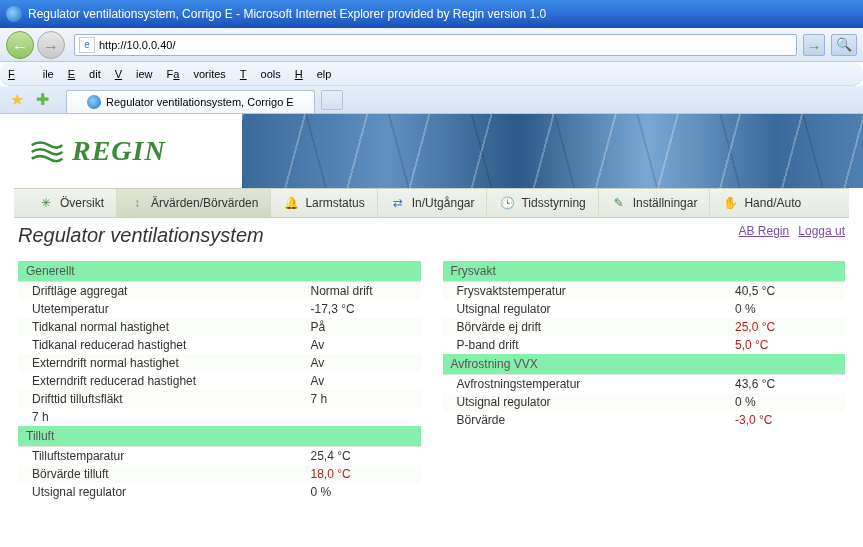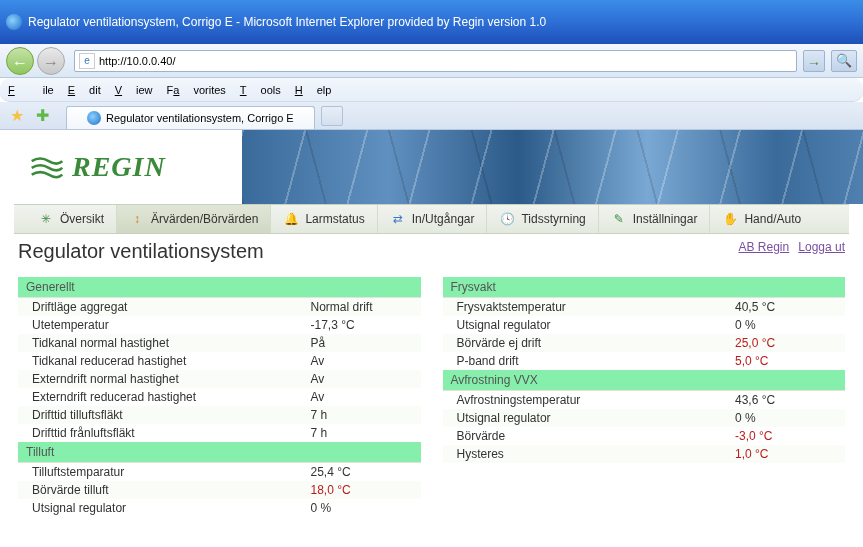--- a/index.html
+++ b/index.html
@@ -1,19 +1,19 @@
 <!DOCTYPE html>
 <html><head>
 <meta charset="utf-8">
 <style>
   * { box-sizing: border-box; margin: 0; padding: 0; }
   body { font-family: Tahoma, Verdana, sans-serif; font-size: 11px; background: #fff; }
   
   
-  .titlebar { background: linear-gradient(to bottom, #3b8de8, #2d6fd6, #1c50b8); color: #fff; height: 44px; display: flex; align-items: center; padding: 0 6px; font-size: 12px; }
+  .titlebar { background: linear-gradient(to bottom, #3b8de8, #2d6fd6, #1c50b8); color: #fff; height: 28px; display: flex; align-items: center; padding: 0 6px; font-size: 12px; }
   .titlebar .ie-icon { width: 16px; height: 16px; margin-right: 6px; background: radial-gradient(circle at 40% 40%, #8fd1ff, #1a6fc7); border-radius: 50%; position: relative; }
   
   
   .navbar { background: linear-gradient(to bottom, #f3f7fd, #dce7f5); height: 34px; display: flex; align-items: center; padding: 0 6px; border-bottom: 1px solid #b8c9de; }
   .nav-btn { width: 28px; height: 28px; border-radius: 50%; margin-right: 3px; display: flex; align-items: center; justify-content: center; cursor: pointer; }
   .nav-back { background: linear-gradient(to bottom, #c6e2a8, #8fc65e); border: 1px solid #6fa83b; }
   .nav-fwd { background: linear-gradient(to bottom, #e8e8e8, #c8c8c8); border: 1px solid #aaa; }
   .nav-arrow { color: #fff; font-size: 16px; font-weight: bold; }
   .nav-fwd .nav-arrow { color: #888; }
   .addr-wrap { flex: 1; display: flex; align-items: center; background: #fff; border: 1px solid #9bb3ce; border-radius: 2px; height: 22px; margin: 0 6px; padding: 0 4px; }
@@ -45,21 +45,21 @@
   .regin-waves { width: 34px; height: 26px; margin-right: 8px; }
   
   .appnav { background: linear-gradient(to bottom, #f0f3ee, #e4e9df); border-top: 1px solid #c8d0c0; border-bottom: 1px solid #c8d0c0; height: 30px; display: flex; align-items: center; padding: 0 12px; margin: 0 14px; }
   .appnav-item { display: flex; align-items: center; padding: 0 12px; height: 100%; border-right: 1px solid #d4dccc; cursor: pointer; font-size: 12px; color: #333; }
   .appnav-item:last-child { border-right: none; }
   .appnav-item.active { background: linear-gradient(to bottom, #e0e6d6, #d0d8c4); }
   .appnav-icn { width: 16px; height: 16px; margin-right: 6px; display: inline-flex; align-items: center; justify-content: center; font-size: 12px; }
   
   .content { padding: 6px 18px 20px 18px; }
   .page-top { display: flex; justify-content: space-between; align-items: flex-start; }
-  .page-title { font-family: Verdana, sans-serif; font-size: 20px; color: #333; font-weight: normal; }
+  .page-title { font-family: Verdana, sans-serif; font-size: 20px; color: #333; font-weight: normal; font-style: italic; }
   .top-links a { color: #7a4fa0; text-decoration: underline; font-size: 12px; margin-left: 6px; cursor: pointer; }
   
   .cols { display: flex; gap: 22px; margin-top: 14px; }
   .col { flex: 1; }
   .sect-head { background: #86efac; color: #555; padding: 3px 8px; font-size: 12px; border-bottom: 1px solid #e0e5d8; }
   .row { display: flex; padding: 2px 0 2px 14px; font-size: 12px; color: #333; }
   .row:nth-child(even) { background: #fafcf7; }
   .row .label { flex: 1; }
   .row .val { width: 110px; color: #333; }
   .row .val.editable { color: #b91c1c; }
@@ -201,21 +201,20 @@
           </div>
           <div class="row">
             <span class="label">Externdrift reducerad hastighet</span>
             <span class="val">Av</span>
           </div>
           <div class="row">
             <span class="label">Drifttid tilluftsfläkt</span>
             <span class="val">7 h</span>
           </div>
           <div class="row">
-            <span class="label">Drifttid frånluftsfläkt</span>
             <span class="val">7 h</span>
           </div>
           <div class="sect-head">Tilluft</div>
           <div class="row">
             <span class="label">Tilluftstemparatur</span>
             <span class="val">25,4 °C</span>
           </div>
           <div class="row">
             <span class="label">Börvärde tilluft</span>
             <span class="val editable">18,0 °C</span>
@@ -249,20 +248,16 @@
             <span class="val">43,6 °C</span>
           </div>
           <div class="row">
             <span class="label">Utsignal regulator</span>
             <span class="val">0 %</span>
           </div>
           <div class="row">
             <span class="label">Börvärde</span>
             <span class="val editable">-3,0 °C</span>
           </div>
-          <div class="row">
-            <span class="label">Hysteres</span>
-            <span class="val editable">1,0 °C</span>
-          </div>
         </div>
     </div>
   </div>
 </div>
 
 </body></html>

